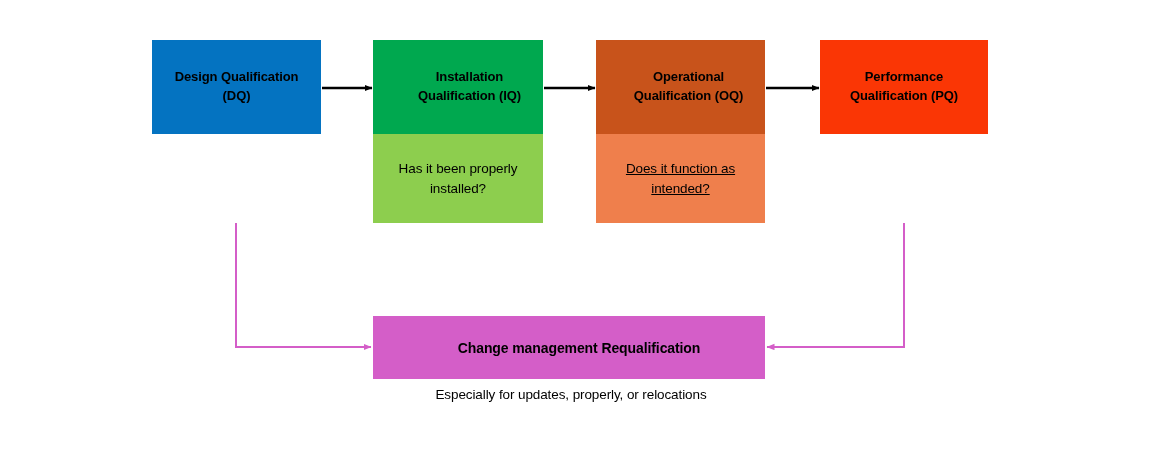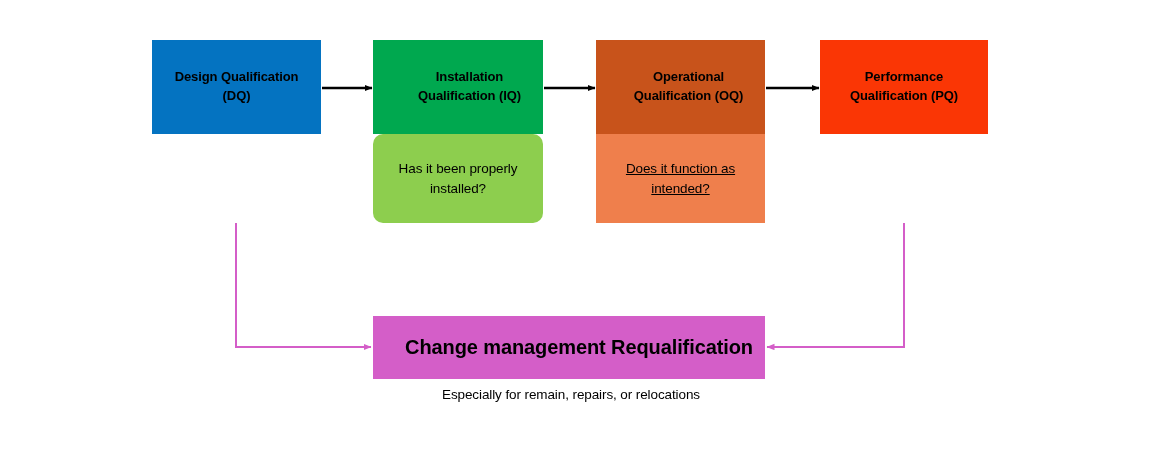--- a/index.html
+++ b/index.html
@@ -57,21 +57,21 @@
   }
 
   
   .change-box {
     position: absolute;
     display: flex;
     align-items: center;
     justify-content: center;
     text-align: center;
     font-weight: bold;
-    font-size: 20px;
+    font-size: 14px;
     box-sizing: border-box;
     letter-spacing: -0.1px;
     padding-left: 20px;
   }
   .change-caption {
     position: absolute;
     text-align: center;
     font-size: 13.5px;
     line-height: 1.45;
     letter-spacing: -0.1px;
@@ -91,35 +91,35 @@
 <body>
 
 <div id="canvas">
 
   <div class="stage" style="left:152px; top:40px; width:169px; height:183px;">
     <div class="stage-header" style="height:94px; background:#0473c1;">Design Qualification (DQ)</div>
   </div>
 
   <div class="stage" style="left:373px; top:40px; width:170px; height:183px;">
     <div class="stage-header" style="height:94px; background:#00a84f;padding-left:31px;">Installation Qualification (IQ)</div>
-    <div class="stage-body" style="height:89px; background:#8dce4e;border-radius:10px;">Has it been properly installed?</div>
+    <div class="stage-body" style="height:89px; background:#8dce4e;">Has it been properly installed?</div>
   </div>
 
   <div class="stage" style="left:596px; top:40px; width:169px; height:183px;">
     <div class="stage-header" style="height:94px; background:#c8531b;padding-left:24px;">Operational Qualification (OQ)</div>
     <div class="stage-body" style="height:89px; background:#ef7f4c;text-decoration:underline;">Does it function as intended?</div>
   </div>
 
   <div class="stage" style="left:820px; top:40px; width:168px; height:183px;">
     <div class="stage-header" style="height:94px; background:#fa3605;">Performance Qualification (PQ)</div>
   </div>
 
   <div class="change-box" style="left:373px; top:316px; width:392px; height:63px; background:#d45ec8;">Change management Requalification</div>
 
-  <div class="change-caption" style="left:431px; top:385px; width:280px;">Especially for remain, repairs, or relocations</div>
+  <div class="change-caption" style="left:431px; top:385px; width:280px;">Especially for updates, properly, or relocations</div>
 
   <svg id="connectors" viewBox="0 0 1150 452" width="1150" height="452">
     <defs>
       <marker id="arrow-black" markerWidth="9" markerHeight="9" refX="7.5" refY="3.2" orient="auto" markerUnits="userSpaceOnUse">
         <path d="M0,0 L8,3.2 L0,6.4 z" fill="#000000"></path>
       </marker>
       <marker id="arrow-pink" markerWidth="9" markerHeight="9" refX="7.5" refY="3.2" orient="auto" markerUnits="userSpaceOnUse">
         <path d="M0,0 L8,3.2 L0,6.4 z" fill="#d45ec8"></path>
       </marker>
     </defs>

